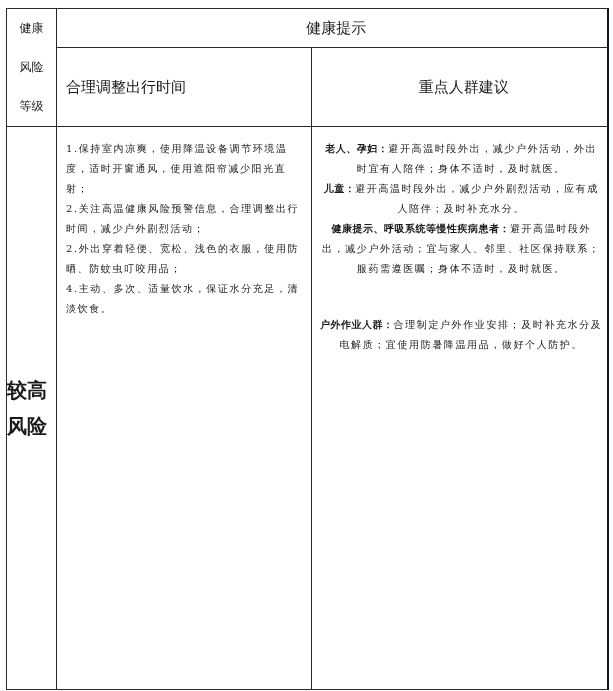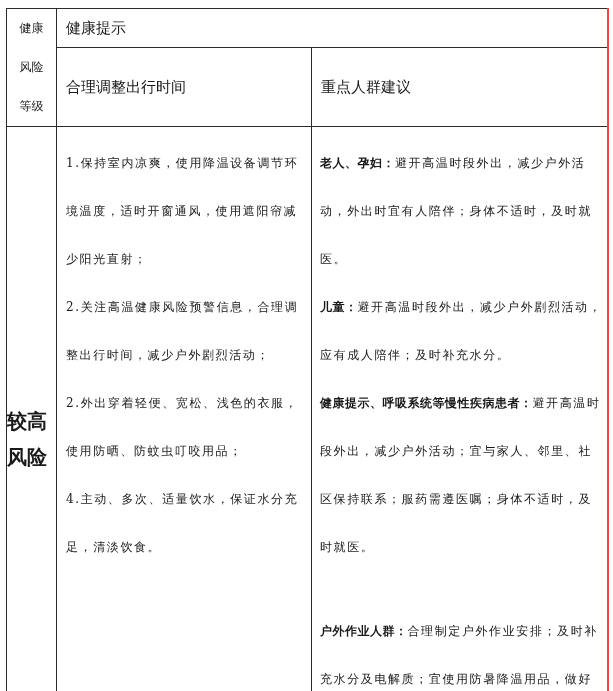--- a/index.html
+++ b/index.html
@@ -22,21 +22,21 @@
       width: 601px;
       height: 682px;
       border-collapse: collapse;
       table-layout: fixed;
     }
     .tbl td {
       border: 1px solid #2a2a2a;
       vertical-align: middle;
       padding: 0;
     }
-    .tbl .outer-right { border-right: 2px solid #ef4444; }
+    .tbl .outer-right { border-right: 2px solid #0f172a; text-align: center; }
     .col-level { width: 50px; }
     .col-general { width: 255px; }
     .col-key { width: 296px; }
 
     .level-head {
       text-align: center;
       font-family: "DejaVu Sans", "Liberation Sans", sans-serif;
       font-size: 12px;
       line-height: 39px;
     }
@@ -61,22 +61,22 @@
     }
     .general-body {
       vertical-align: top !important;
       padding: 12px 6px 0 9px !important;
     }
     .key-body {
       vertical-align: top !important;
       padding: 12px 4px 0 8px !important;
     }
     .para {
-      font-size: 12px;
-      line-height: 48px;
+      font-size: 10px;
+      line-height: 20px;
       letter-spacing: 1.6px;
       margin: 0;
     }
     .group {
       margin: 0;
     }
     .group-title {
       font-family: "DejaVu Sans", "Liberation Sans", sans-serif;
       font-weight: bold;
       letter-spacing: 0.5px;

